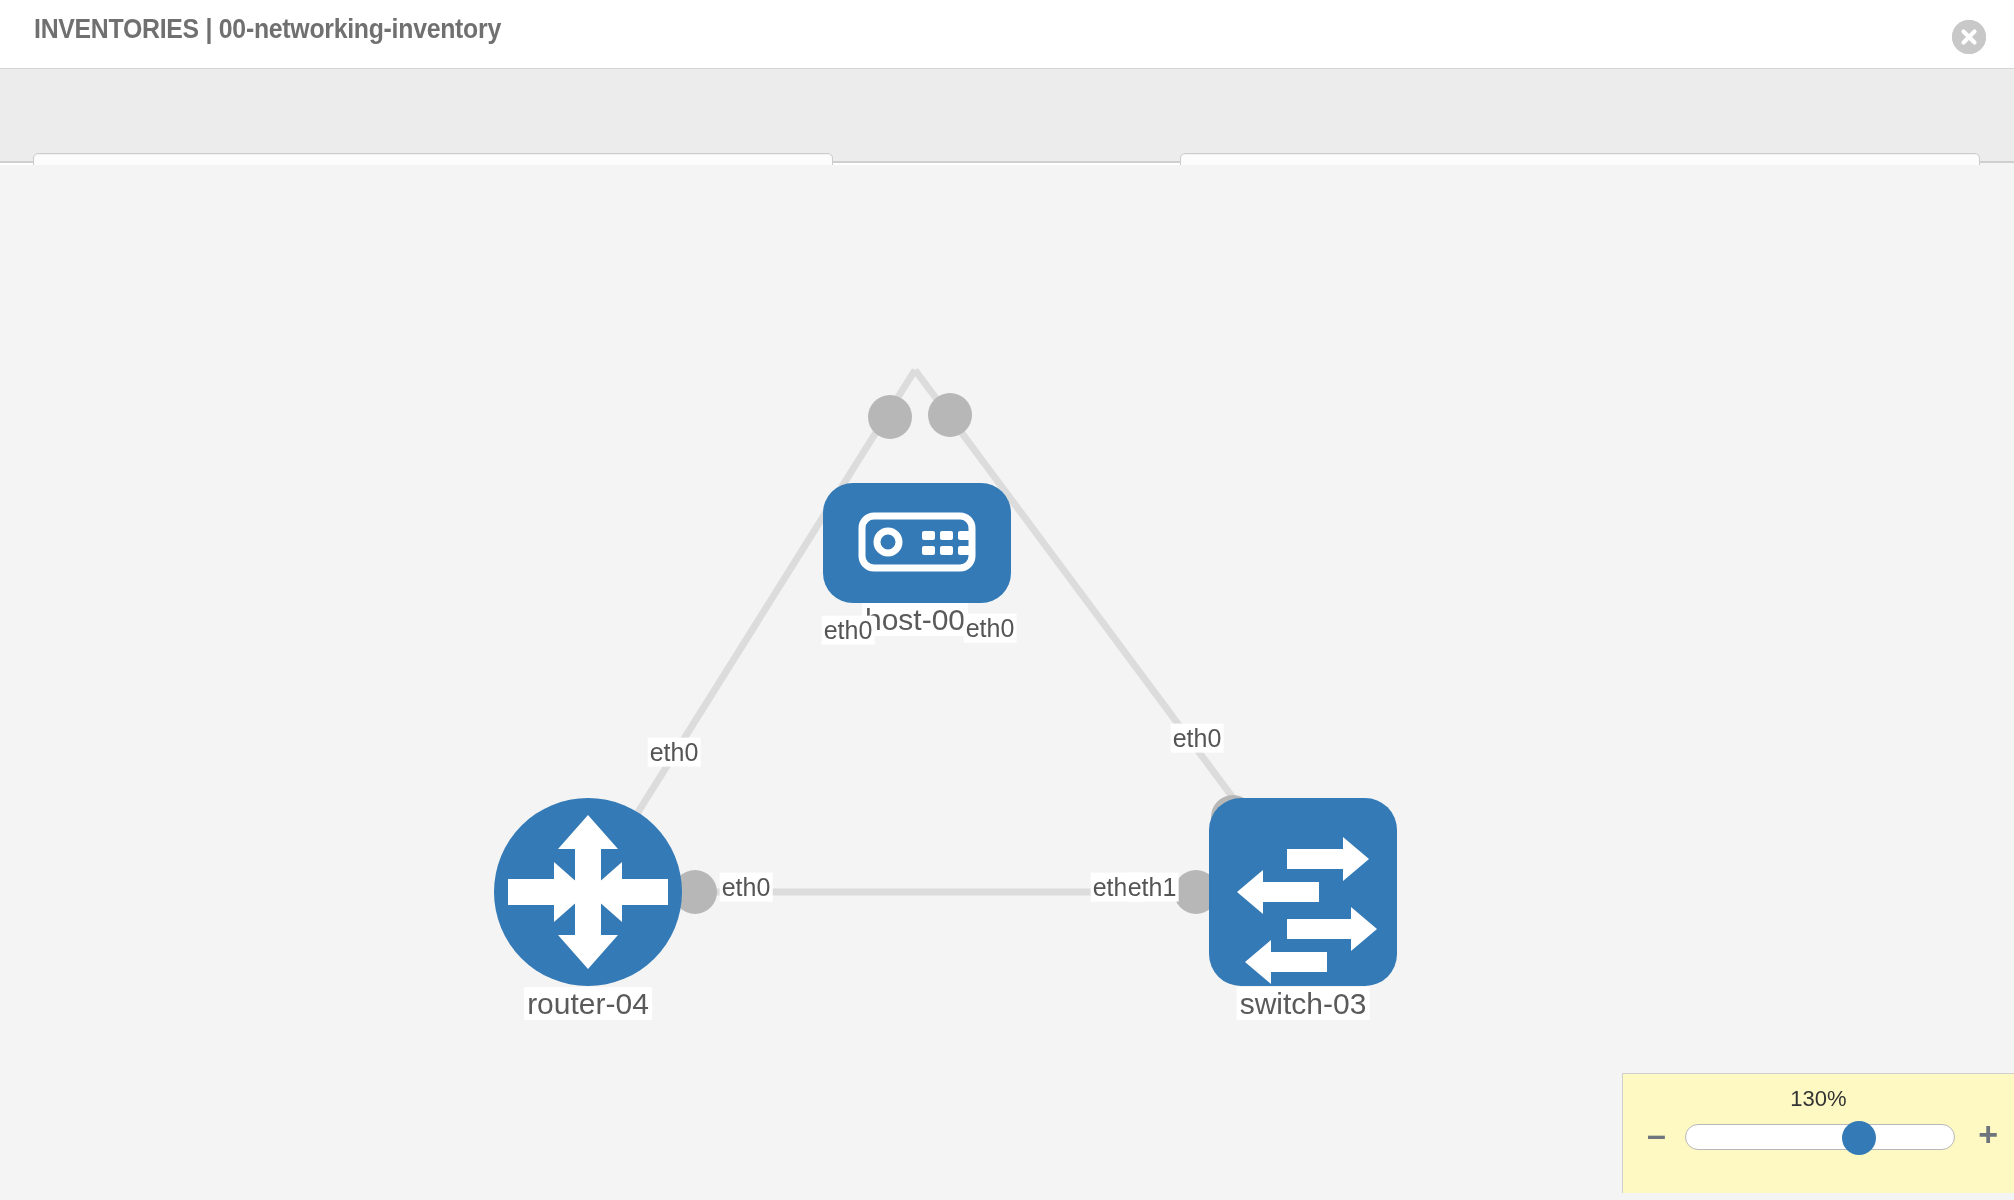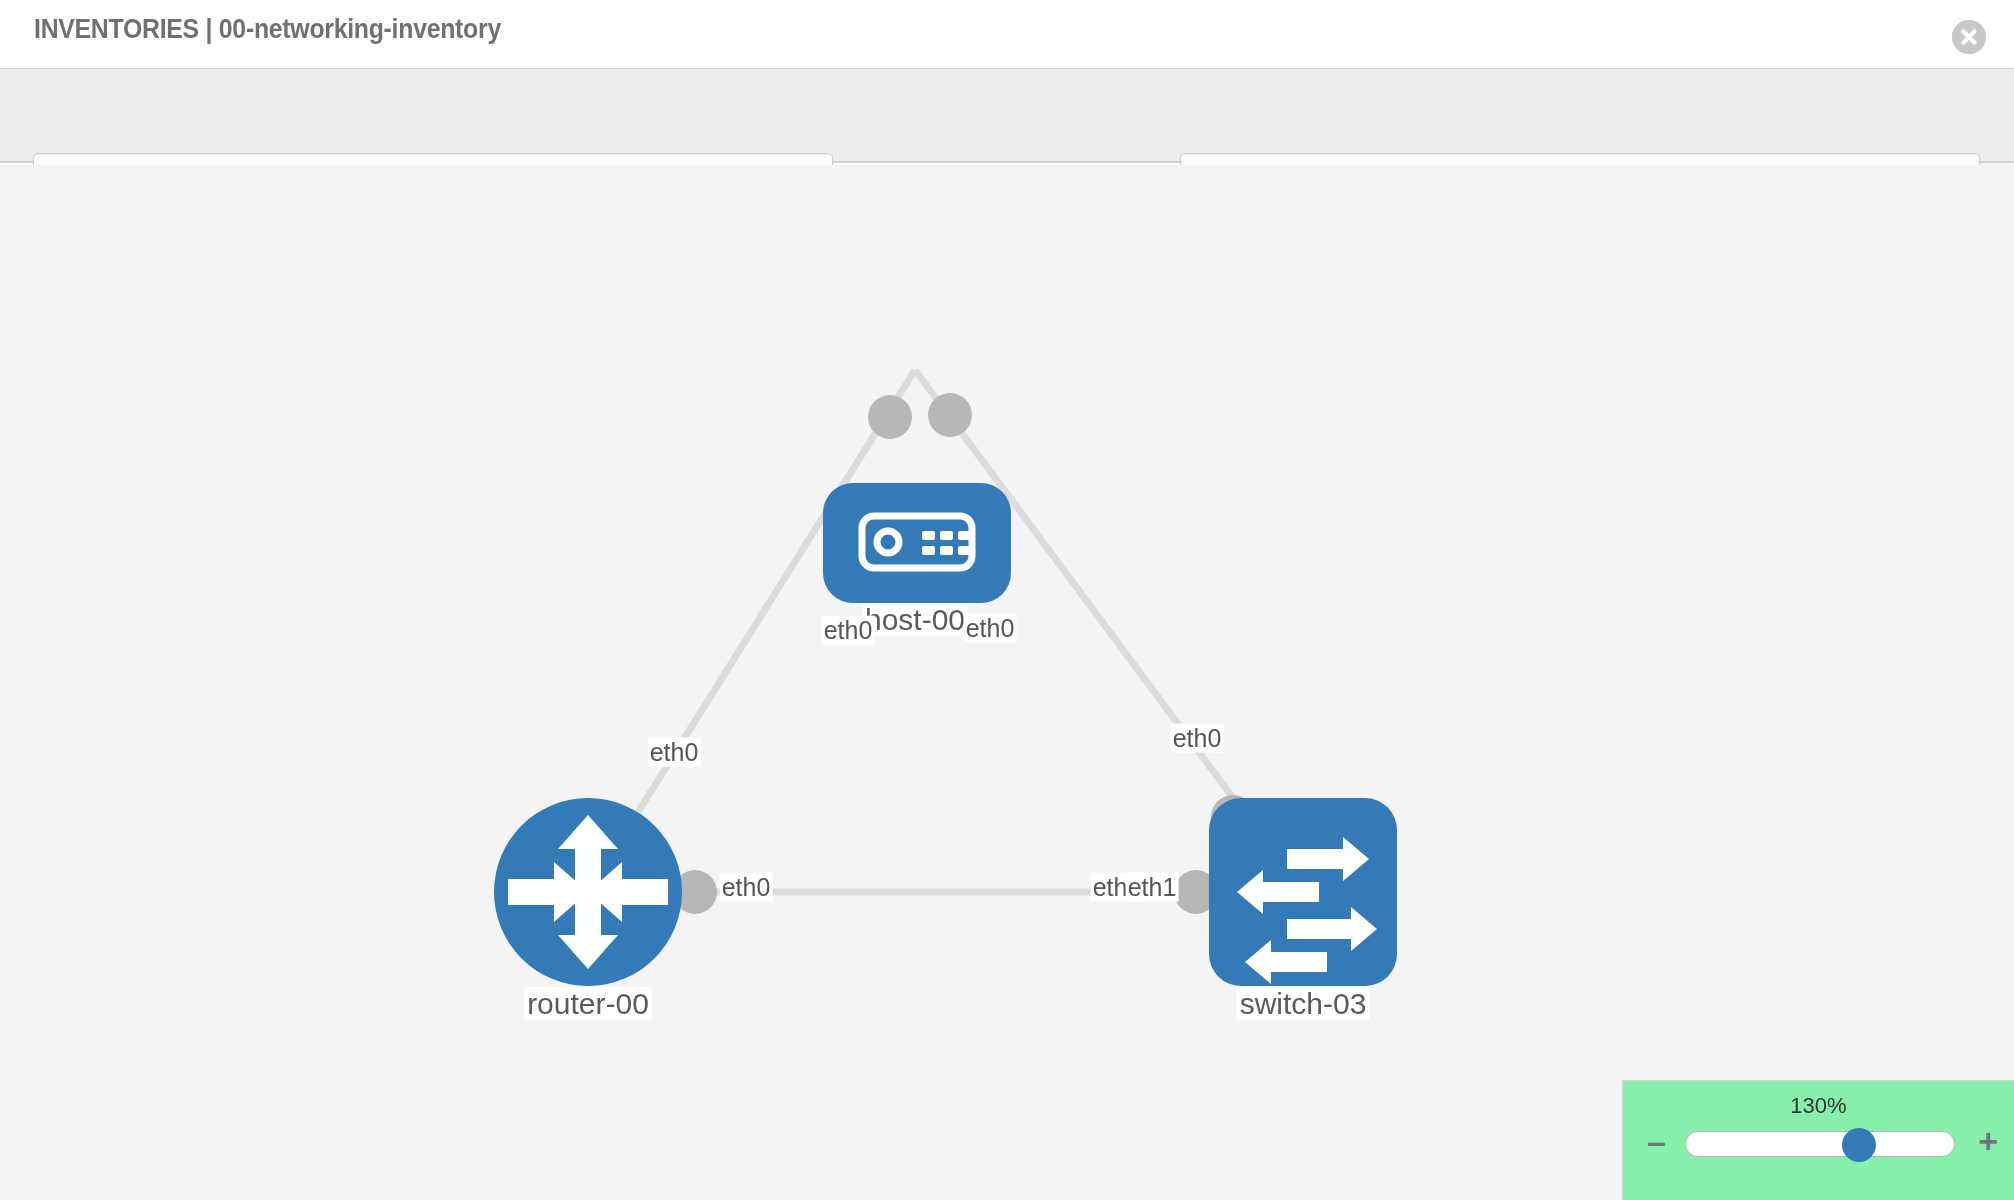--- a/index.html
+++ b/index.html
@@ -81,22 +81,22 @@
     padding: 0 3px; white-space: nowrap; line-height: 1.1;
   }
   .port-label {
     position: absolute; transform: translate(-50%, -50%);
     font-size: 25px; color: #555555; background: #ffffff;
     padding: 0 2px; white-space: nowrap; line-height: 1.15;
   }
 
   
   .zoom-panel {
-    position: absolute; right: 0; bottom: 0; width: 392px; height: 120px;
-    background: #86efac; border: 1px solid #d0d0d0; border-right: none; border-bottom: none;
+    position: absolute; right: 0; bottom: 7px; width: 392px; height: 120px;
+    background: #fef9c3; border: 1px solid #d0d0d0; border-right: none; border-bottom: none;
   }
   .zoom-pct {
     position: absolute; top: 12px; left: 0; width: 100%;
     text-align: center; font-size: 22px; color: #333333;
   }
   .zoom-minus, .zoom-plus {
     position: absolute; top: 46px; color: #6f757c; cursor: pointer;
     font-size: 34px; line-height: 28px; font-weight: bold;
     user-select: none;
   }
@@ -216,21 +216,21 @@
           <path d="M1263 705 l-26 22 26 22 v-12 h56 v-20 h-56 z"></path>
 
           <path d="M1351 742 l26 22 -26 22 v-12 h-64 v-20 h64 z"></path>
 
           <path d="M1271 775 l-26 22 26 22 v-12 h56 v-20 h-56 z"></path>
         </g>
       </g>
     </svg>
 
     <div class="node-label" style="left:915px; top:438px;">host-00</div>
-    <div class="node-label" style="left:588px; top:822px;">router-00</div>
+    <div class="node-label" style="left:588px; top:822px;">router-04</div>
     <div class="node-label" style="left:1303px; top:822px;">switch-03</div>
 
     <div class="port-label" style="left:848px; top:465px; z-index:2;">eth0</div>
     <div class="port-label" style="left:990px; top:463px; z-index:2;">eth0</div>
     <div class="port-label" style="left:674px; top:587px;">eth0</div>
     <div class="port-label" style="left:1197px; top:573px;">eth0</div>
     <div class="port-label" style="left:746px; top:722px;">eth0</div>
     <div class="port-label" style="left:1117px; top:722px; z-index:1;">eth0</div>
     <div class="port-label" style="left:1140px; top:722px; z-index:2;margin-left:12px;">eth1</div>
 

